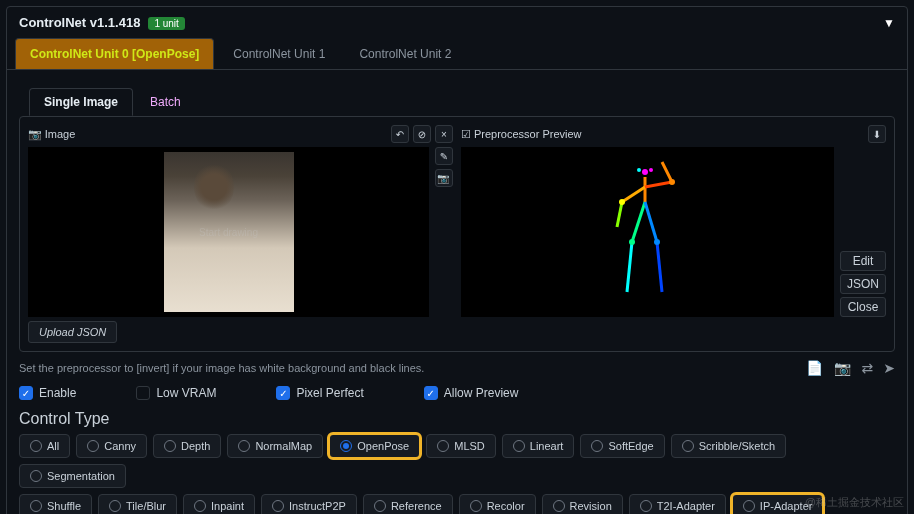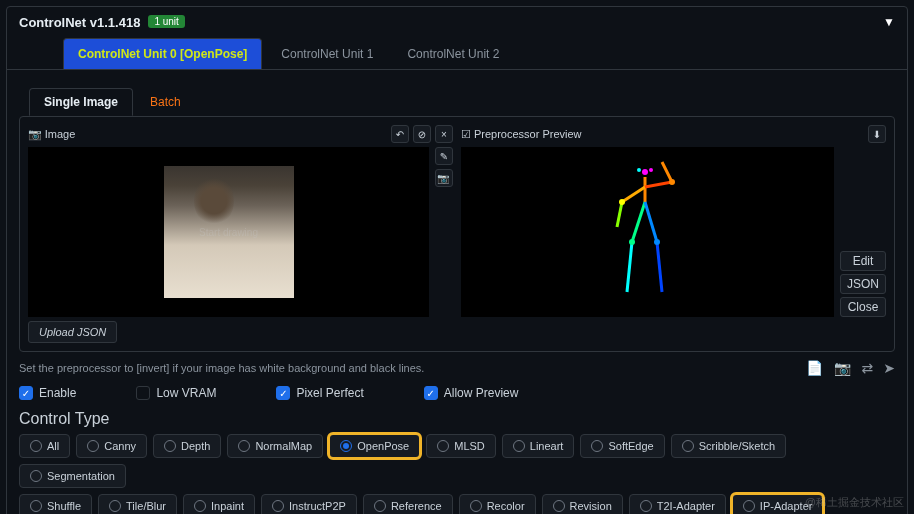--- a/index.html
+++ b/index.html
@@ -1,35 +1,35 @@
 <!DOCTYPE html>
 <html><head>
 <meta charset="utf-8">
 <style>
 * { margin: 0; padding: 0; box-sizing: border-box; font-family: -apple-system, sans-serif; }
 body { background: #0d1117; color: #c9d1d9; font-size: 12px; padding: 6px; }
 .panel { background: #0d1117; border: 1px solid #30363d; border-radius: 4px; }
-.header { display: flex; align-items: flex-start; padding: 8px 12px; gap: 8px; }
+.header { display: flex; align-items: flex-end; padding: 8px 12px; gap: 8px; }
 .title { font-weight: bold; color: #e6edf3; font-size: 13px; }
 .badge { background: #238636; color: #fff; padding: 1px 6px; border-radius: 3px; font-size: 10px; }
 .caret { margin-left: auto; color: #fff; font-size: 12px; cursor: pointer; }
 .tabs { display: flex; border-bottom: 1px solid #30363d; padding: 0 8px; gap: 4px; }
 .tab { padding: 8px 14px; color: #8b949e; cursor: pointer; border: 1px solid transparent; border-bottom: none; }
-.tab.active { color: #d0e817; border-color: #30363d; border-radius: 4px 4px 0 0; background: #1d4ed8; font-weight: bold; margin-left: 48px; }
+.tab.active { color: #d0e817; border-color: #30363d; border-radius: 4px 4px 0 0; background: #a16207; font-weight: bold; }
 .subtabs { display: flex; padding: 8px 10px 0; gap: 2px; }
-.subtab { padding: 6px 14px; color: #f97316; cursor: pointer; border: 1px solid transparent; }
+.subtab { padding: 6px 14px; color: #f0abfc; cursor: pointer; border: 1px solid transparent; }
 .subtab.active { color: #e6edf3; font-weight: bold; border-color: #30363d; border-bottom-color: #0d1117; border-radius: 4px 4px 0 0; }
 .content { padding: 10px 12px; }
 .imgrow { display: flex; gap: 8px; border: 1px solid #30363d; border-radius: 4px; padding: 8px; margin-bottom: 8px; }
 .imgbox { flex: 1; position: relative; }
 .imghdr { display: flex; gap: 4px; align-items: center; margin-bottom: 4px; font-size: 11px; }
 .imghdr .sp { flex: 1; }
 .iconbtn { width: 18px; height: 18px; border: 1px solid #30363d; border-radius: 3px; display: flex; align-items: center; justify-content: center; cursor: pointer; font-size: 10px; background: #161b22; }
 .img-area { background: #000; height: 170px; display: flex; align-items: center; justify-content: center; position: relative; }
-.photo { width: 130px; height: 132px; background: linear-gradient(180deg, #3a3530 0%, #4a4238 15%, #6b6258 30%, #d4c9b8 60%, #e8dfd0 100%); position: relative; }
+.photo { width: 130px; height: 160px; background: linear-gradient(180deg, #3a3530 0%, #4a4238 15%, #6b6258 30%, #d4c9b8 60%, #e8dfd0 100%); position: relative; }
 .photo::before { content: ""; position: absolute; top: 10px; left: 30px; width: 40px; height: 50px; background: radial-gradient(circle, #5a4a3a 40%, transparent 70%); border-radius: 50%; }
 .watermark-text { position: absolute; top: 50%; left: 50%; transform: translate(-50%, -50%); color: rgba(200,200,200,0.3); font-size: 10px; pointer-events: none; }
 .pose { position: relative; width: 140px; height: 160px; }
 .sidebtn { display: flex; flex-direction: column; gap: 3px; }
 .sidebtn .btn { font-size: 12px; padding: 2px 6px; border: 1px solid #30363d; border-radius: 3px; cursor: pointer; text-align: center; background: #161b22; }
 .upload { border: 1px solid #30363d; padding: 4px 10px; border-radius: 3px; font-size: 11px; cursor: pointer; background: #161b22; margin-top: 4px; display: inline-block; font-style: italic; }
 .hint { color: #8b949e; font-size: 11px; margin: 6px 0; display: flex; align-items: center; }
 .hint-icons { margin-left: auto; display: flex; gap: 10px; font-size: 14px; }
 .checks { display: flex; gap: 60px; margin: 10px 0; align-items: center; }
 .chk { display: flex; align-items: center; gap: 6px; cursor: pointer; }

